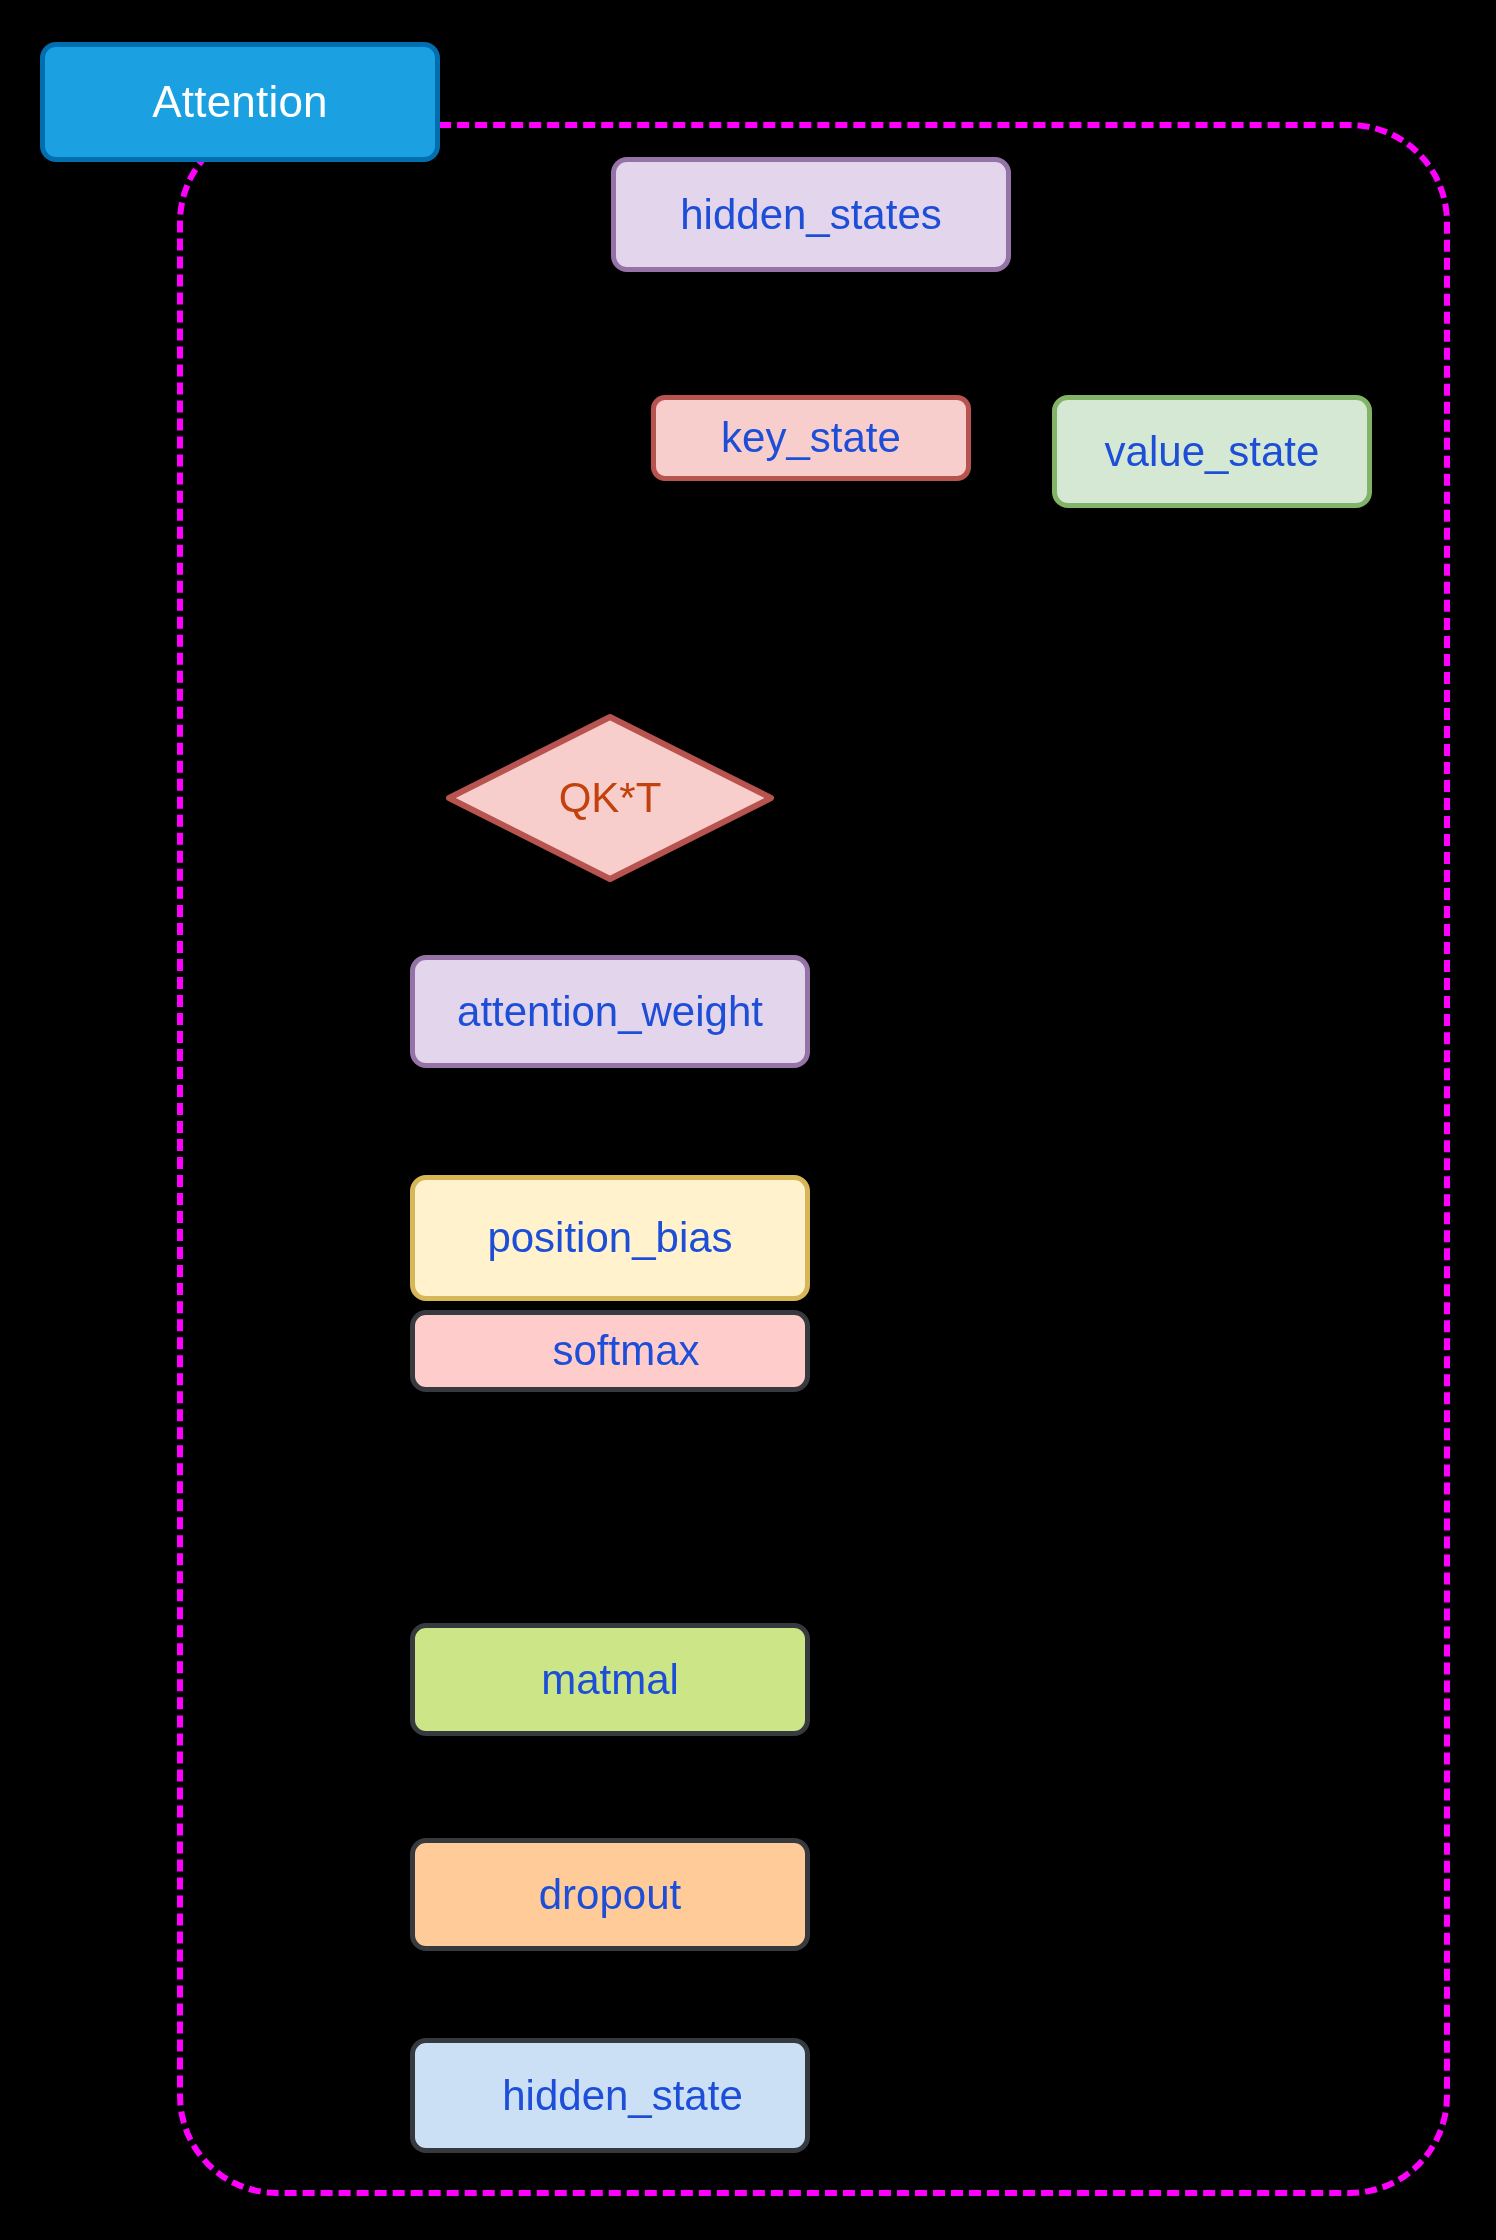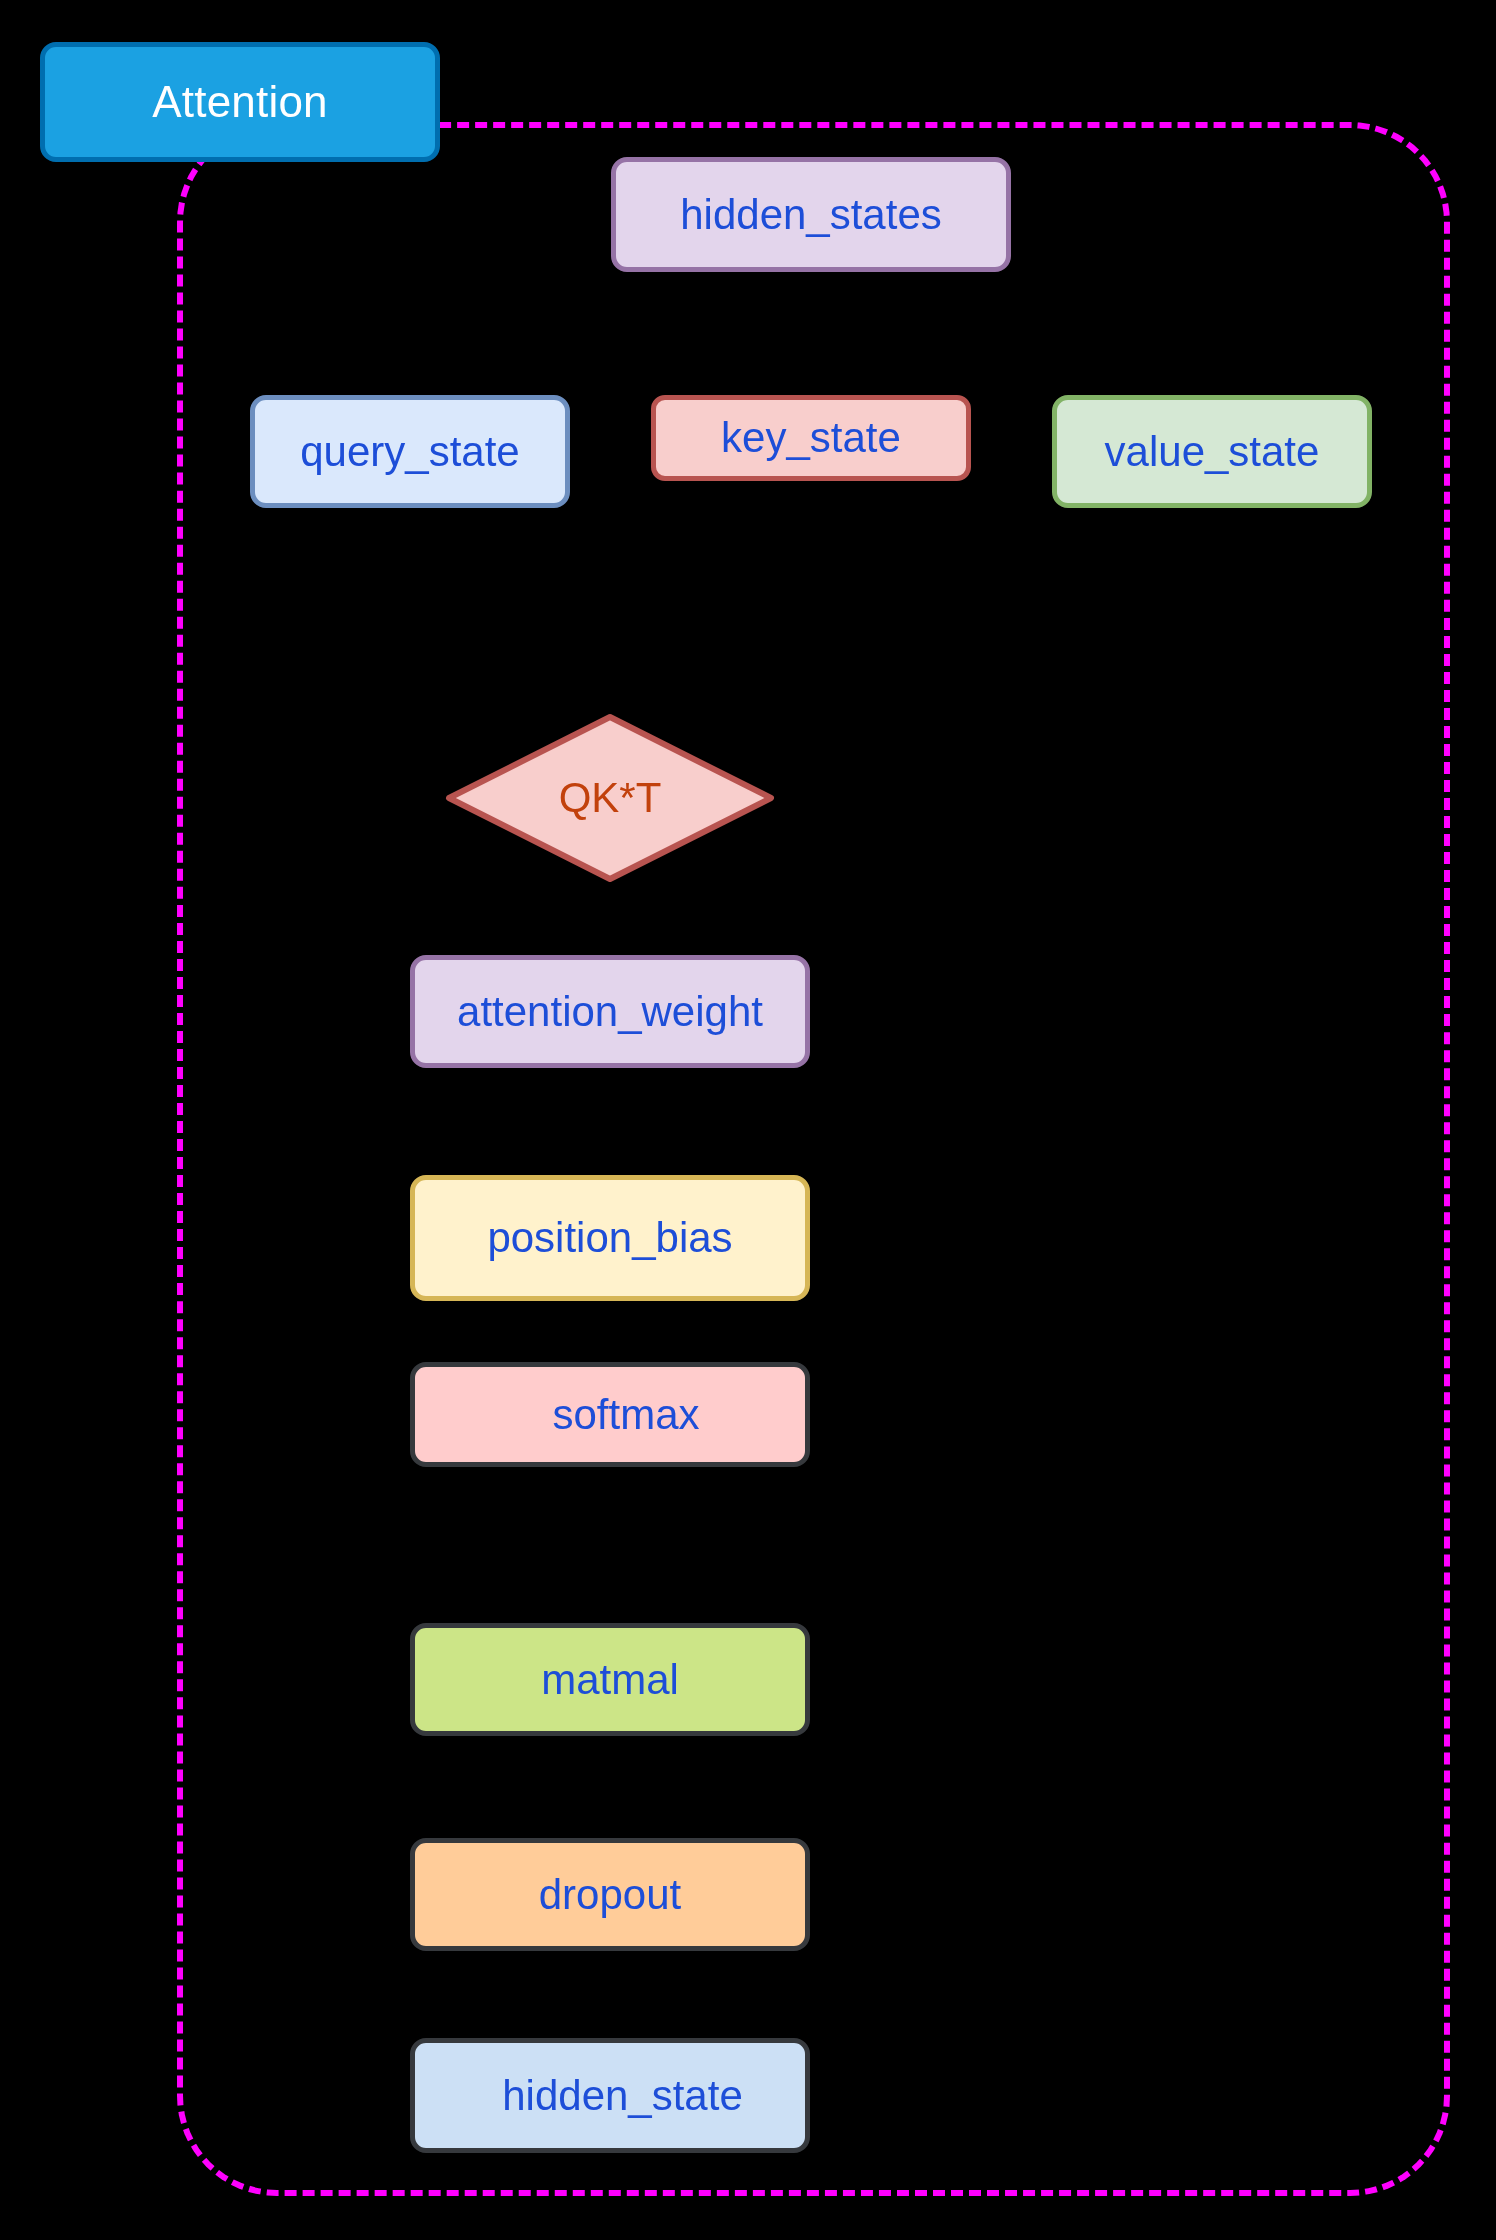--- a/index.html
+++ b/index.html
@@ -105,23 +105,20 @@
   <div class="subgraph-border"></div>
 
   <div class="subgraph-title">
     <span>Attention</span>
   </div>
 
   <div class="node" style="left:611px; top:157px; width:400px; height:115px; background:#e3d5ec; border-color:#9673a6;">
     <span>hidden_states</span>
   </div>
 
-  <div class="node" style="left:250px; top:395px; width:320px; height:113px; background:#dae8fc; border-color:#6c8ebf;">
-    <span>query_state</span>
-  </div>
 
   <div class="node" style="left:651px; top:395px; width:320px; height:86px; background:#f8cecc; border-color:#b85450;border-radius:14px;">
     <span>key_state</span>
   </div>
 
   <div class="node" style="left:1052px; top:395px; width:320px; height:113px; background:#d5e8d4; border-color:#82b366;">
     <span>value_state</span>
   </div>
 
   <div class="diamond-wrap" style="left:445px; top:713px; width:330px; height:170px;">
@@ -132,21 +129,21 @@
   </div>
 
   <div class="node" style="left:410px; top:955px; width:400px; height:113px; background:#e3d5ec; border-color:#9673a6;">
     <span>attention_weight</span>
   </div>
 
   <div class="node" style="left:410px; top:1175px; width:400px; height:126px; background:#fff2cc; border-color:#d6b656;">
     <span>position_bias</span>
   </div>
 
-  <div class="node" style="left:410px; top:1362px; width:400px; height:105px; background:#ffcccc; border-color:#36393d;padding-left:32px;">
+  <div class="node" style="left:410px; top:1310px; width:400px; height:82px; background:#ffcccc; border-color:#36393d;padding-left:32px;">
     <span>softmax</span>
   </div>
 
   <div class="node" style="left:410px; top:1623px; width:400px; height:113px; background:#cce587; border-color:#36393d;">
     <span>matmal</span>
   </div>
 
   <div class="node" style="left:410px; top:1838px; width:400px; height:113px; background:#ffcc99; border-color:#36393d;">
     <span>dropout</span>
   </div>

